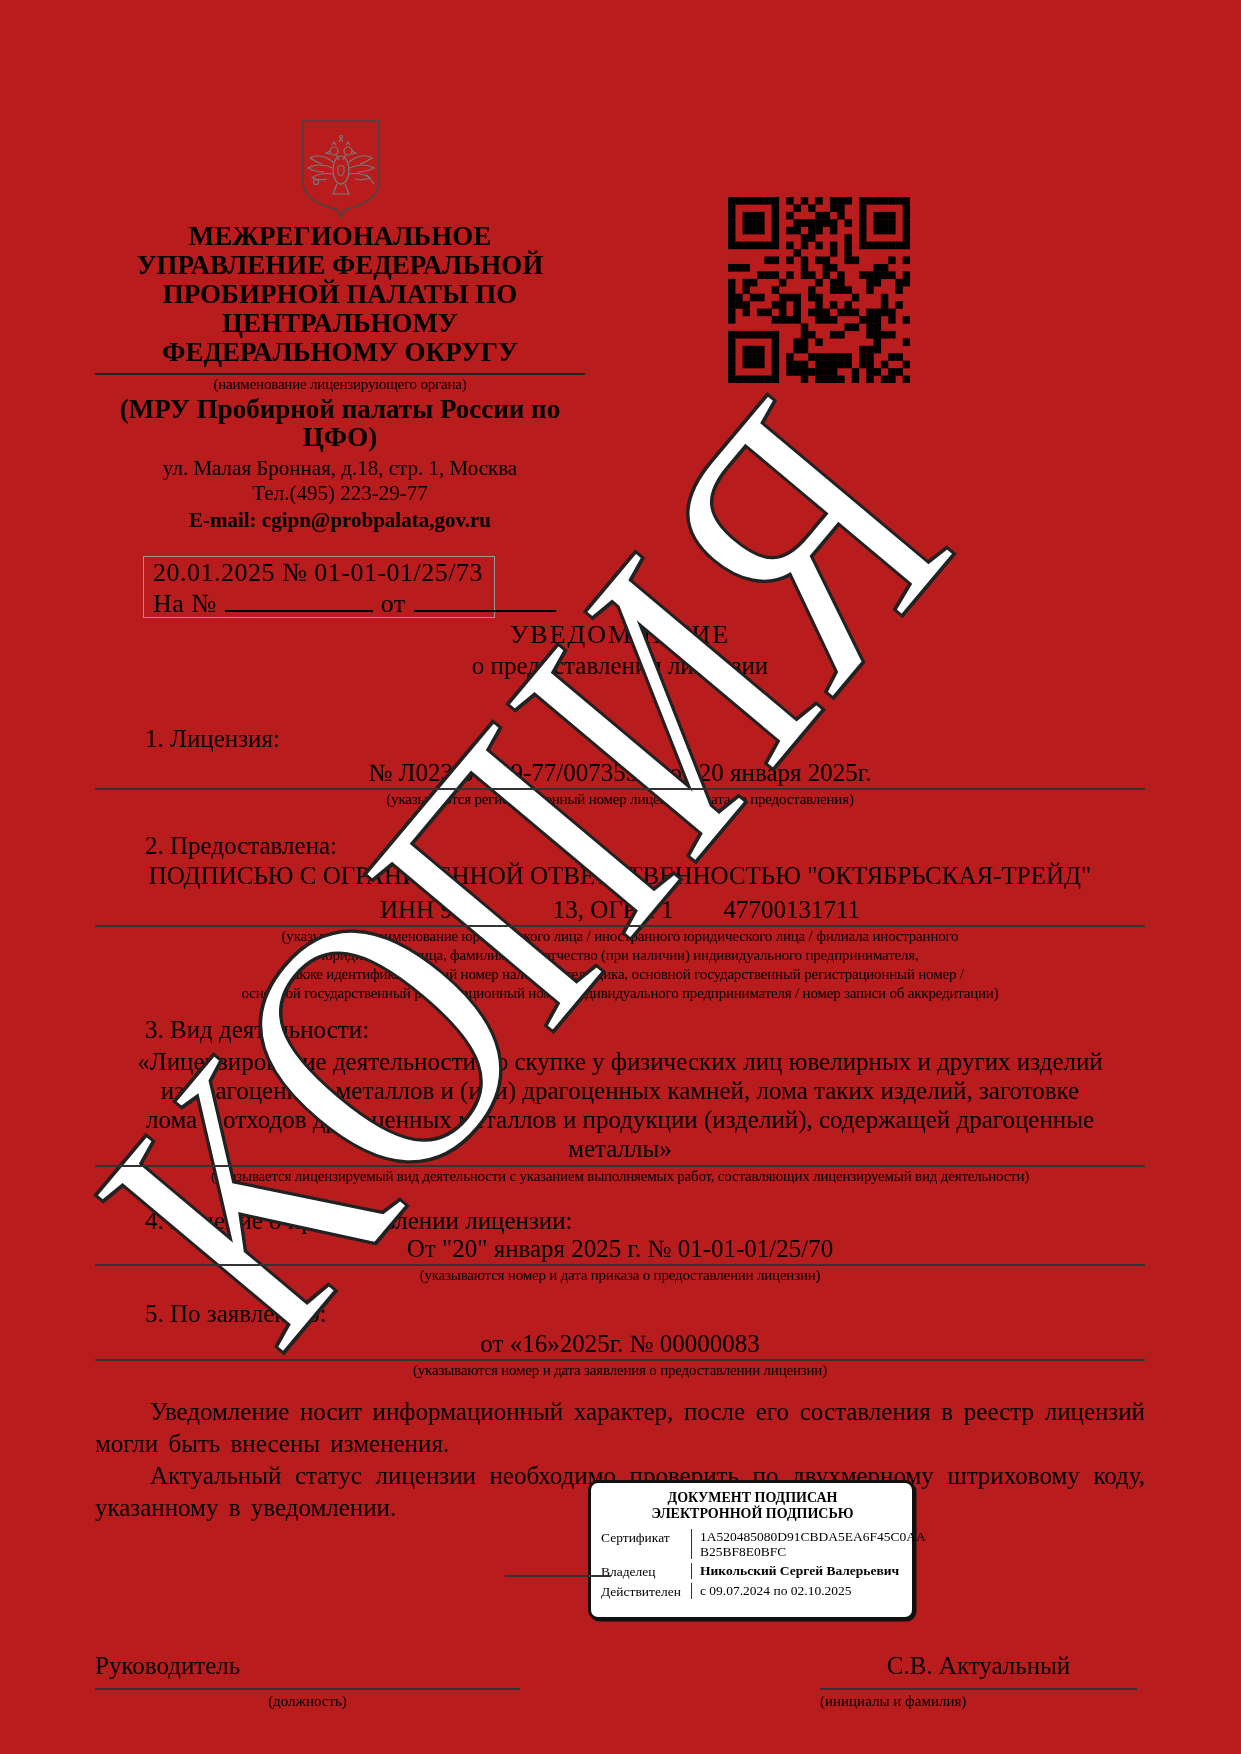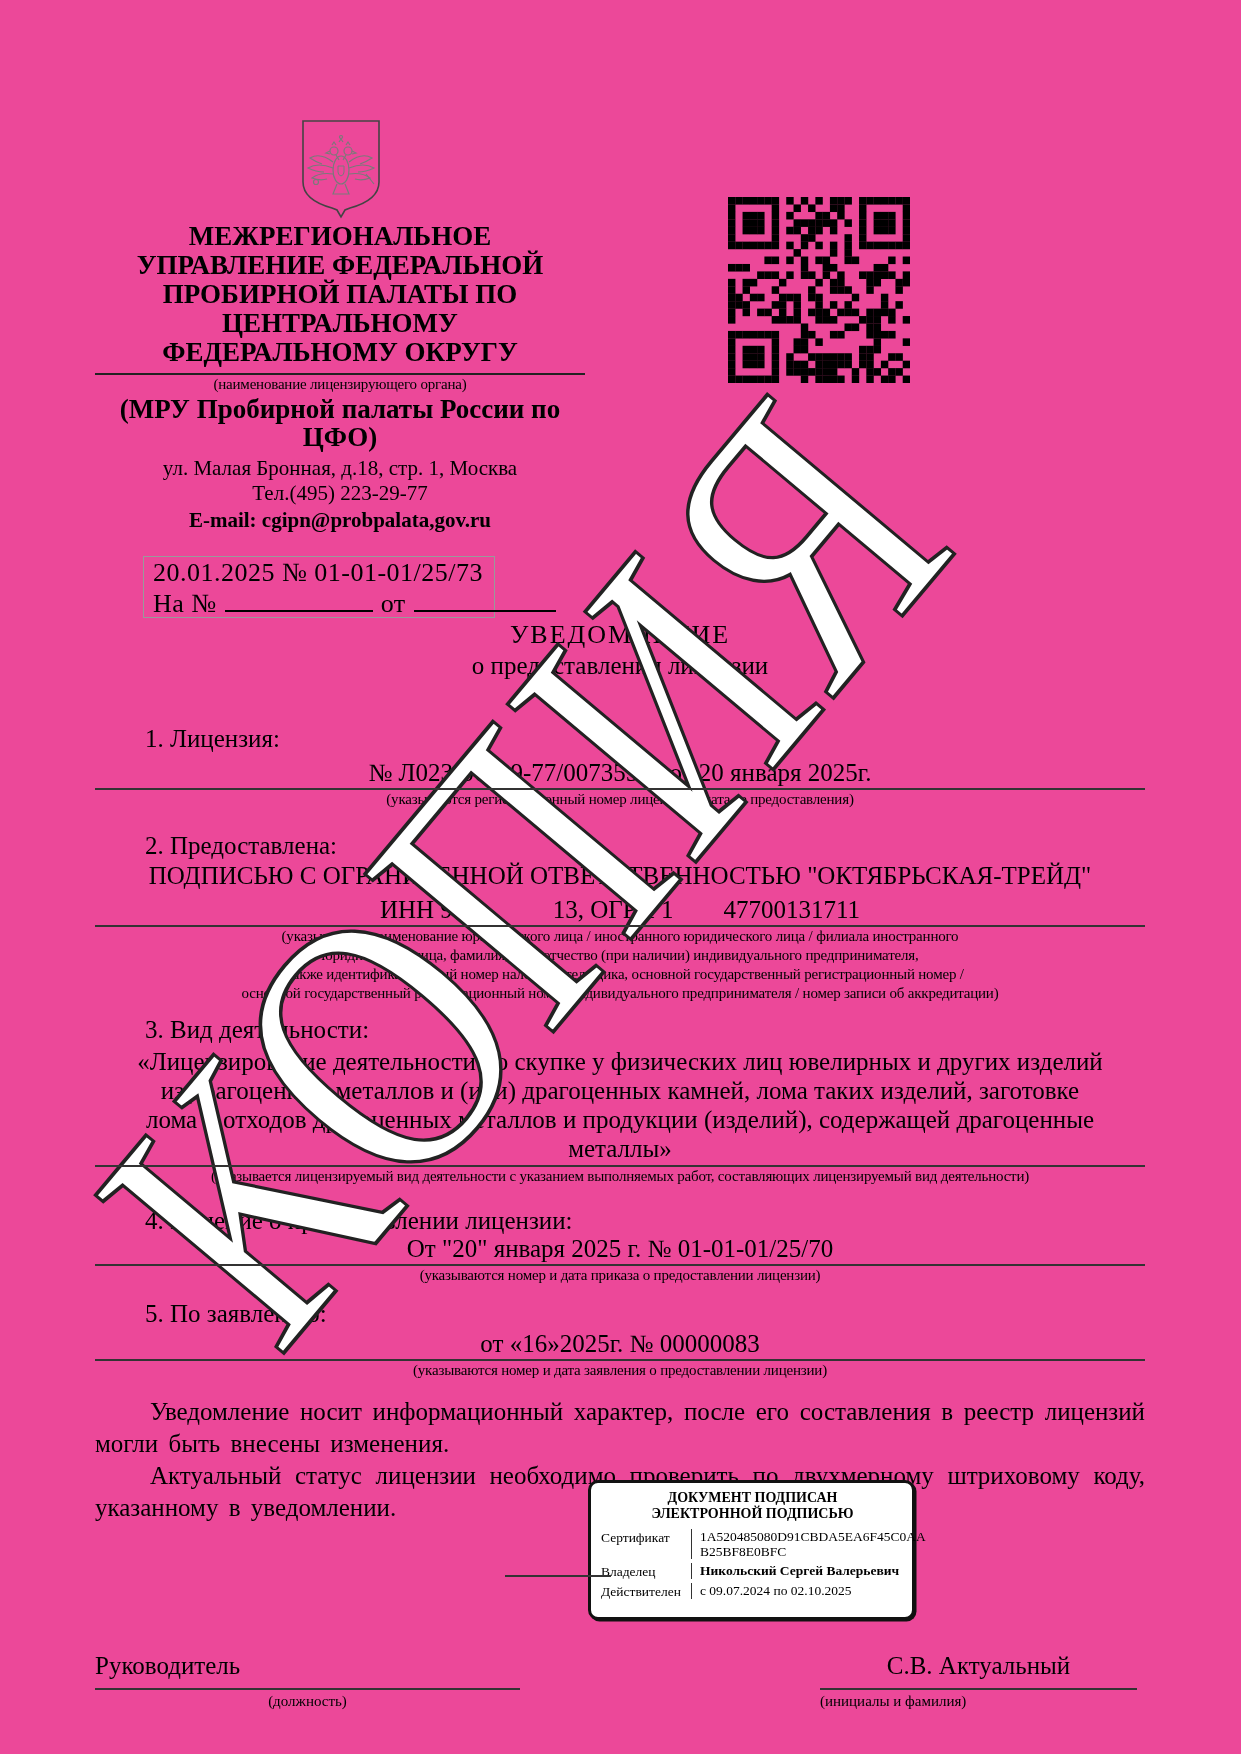--- a/index.html
+++ b/index.html
@@ -1,17 +1,17 @@
 <!DOCTYPE html>
 <html><head>
 <meta charset="utf-8">
 <style>
   html,body { margin:0; padding:0; background:#ffffff; }
   .page {
-    position:relative; width:1241px; height:1754px; background:#ec4899;
+    position:relative; width:1241px; height:1754px; background:#b91c1c;
     font-family:"Liberation Serif", serif; color:#000; overflow:hidden;
   }
   
   .emblem { position:absolute; left:296px; top:118px; }
   .header-block { position:absolute; left:95px; top:222px; width:490px; text-align:center; }
   .org-line { font-size:27px; font-weight:bold; line-height:29px; white-space:nowrap; }
   .header-rule { border:none; border-top:2px solid #222; margin:6px 0 0 0; }
   .small-caption { font-size:15px; line-height:18px; letter-spacing:-0.2px; }
   .org-short { font-size:27px; font-weight:bold; line-height:28px; }
   .org-short-block { margin-top:2px; }

